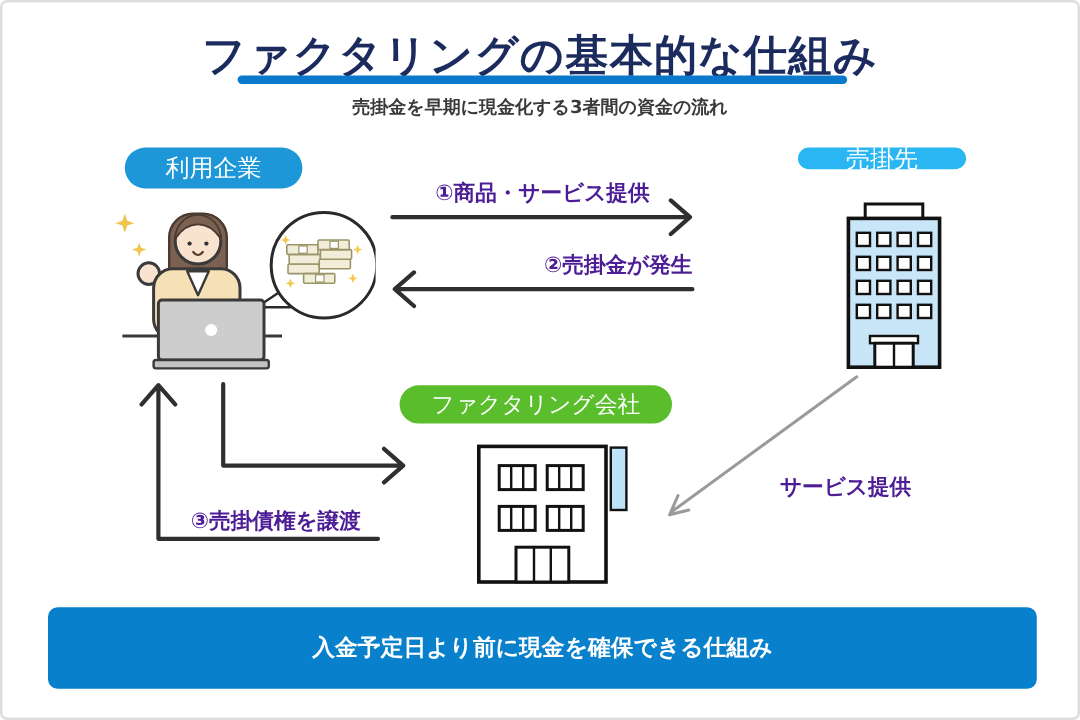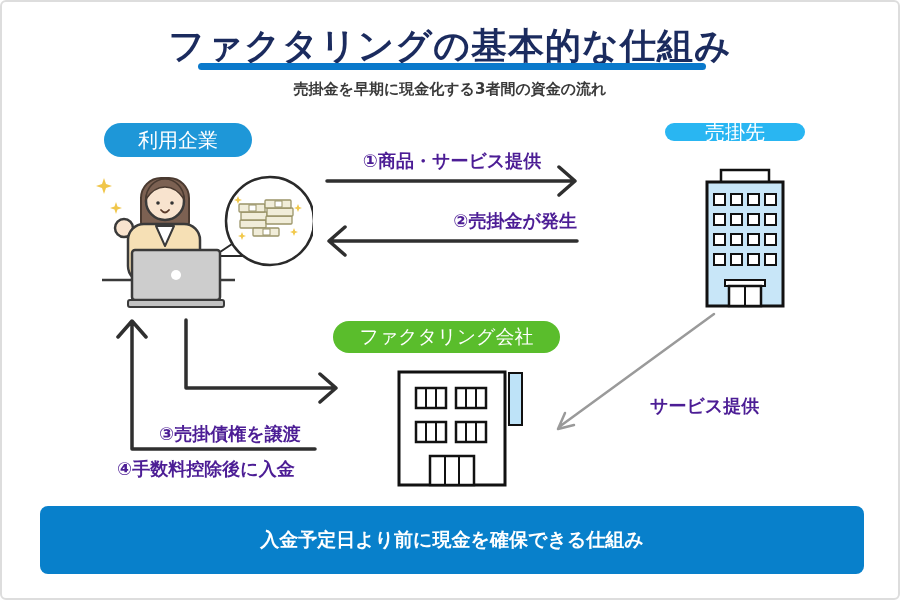--- a/index.html
+++ b/index.html
@@ -69,21 +69,20 @@
       <path d="M313 447 H130 V320 M116 335 L130 319 L144 335"></path>
     </g>
     <g stroke="#9A9A9A" stroke-width="2.5" fill="none" stroke-linecap="round" stroke-linejoin="round">
       <path d="M712 312 L557 425 M563 411 L556 427 L572 423"></path>
     </g>
   </svg>
 
   <div class="flow-label flow-label-1">①商品・サービス提供</div>
   <div class="flow-label flow-label-2">②売掛金が発生</div>
   <div class="flow-label flow-label-3">③売掛債権を譲渡</div>
-  <div class="flow-label flow-label-4">④手数料控除後に入金</div>
   <div class="flow-label flow-label-5">サービス提供</div>
 
   <svg class="illus illus-user" width="225" height="145" viewBox="0 0 225 145">
 
     <g fill="#F0C64A">
       <path d="M16 14 L18 20 L24 22 L18 24 L16 30 L14 24 L8 22 L14 20 Z"></path>
       <path d="M28 38 L29.5 42.5 L34 44 L29.5 45.5 L28 50 L26.5 45.5 L22 44 L26.5 42.5 Z"></path>
     </g>
 
     <g>

